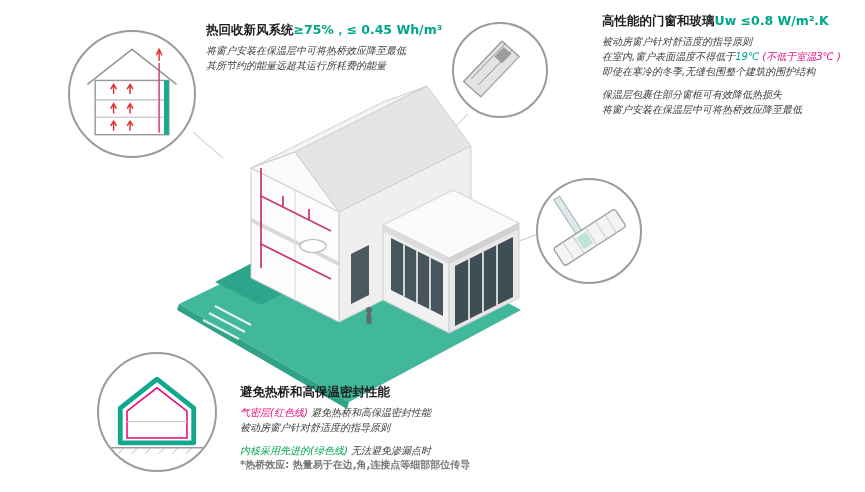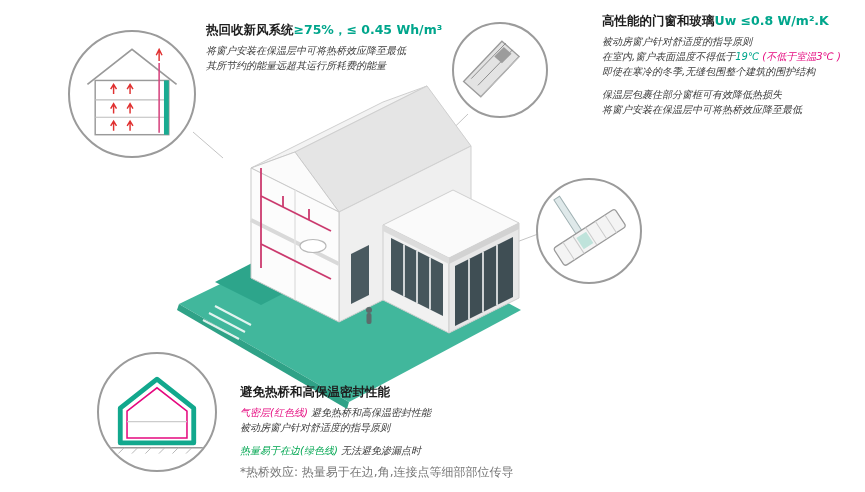--- a/index.html
+++ b/index.html
@@ -18,21 +18,21 @@
   .tblock .ln{font-size:10px;line-height:1.5;color:#3c3c3c;font-style:italic;}
   .teal{color:#00a68c;}
   .tealb{color:#00a68c;font-weight:bold;}
   .pink{color:#e5097f;margin-top:29px;}
   .green{color:#00a651;}
   .gap{height:8px;}
   #block-ventilation{left:206px;top:22px;width:270px;}
   #block-windows{left:602px;top:13px;width:276px;}
   #block-profile{left:654px;top:211px;width:210px;}
   #block-envelope{left:240px;top:384px;width:340px;}
-  #block-envelope .foot{font-size:12px;color:#777;margin-top:6px;line-height:1.4;}
+  #block-envelope .foot{font-size:10px;color:#777;line-height:1.4;font-weight:bold;}
   #house-art{left:163px;top:68px;width:372px;height:345px;}
   #leaders{left:0;top:0;width:865px;height:492px;pointer-events:none;}
 </style>
 </head>
 <body>
 
 <div id="stage">
 
   <svg id="leaders" class="abs" viewBox="0 0 865 492">
     <g stroke="#c4c4c4" stroke-width="1">
@@ -181,17 +181,17 @@
     <div class="ln">保温层包裹住部分窗框可有效降低热损失</div>
     <div class="ln">将窗户安装在保温层中可将热桥效应降至最低</div>
   </div>
 
 
   <div id="block-envelope" class="tblock">
     <div class="title">避免热桥和高保温密封性能</div>
     <div class="ln"><span class="pink">气密层(红色线)</span><span> 避免热桥和高保温密封性能</span></div>
     <div class="ln">被动房窗户针对舒适度的指导原则</div>
     <div class="gap"></div>
-    <div class="ln"><span class="green">热量易于在边(绿色线)</span><span> 无法避免渗漏点时</span></div>
+    <div class="ln"><span class="green">内核采用先进的(绿色线)</span><span> 无法避免渗漏点时</span></div>
     <div class="foot">*热桥效应: 热量易于在边,角,连接点等细部部位传导</div>
   </div>
 
 </div>
 
 </body></html>

